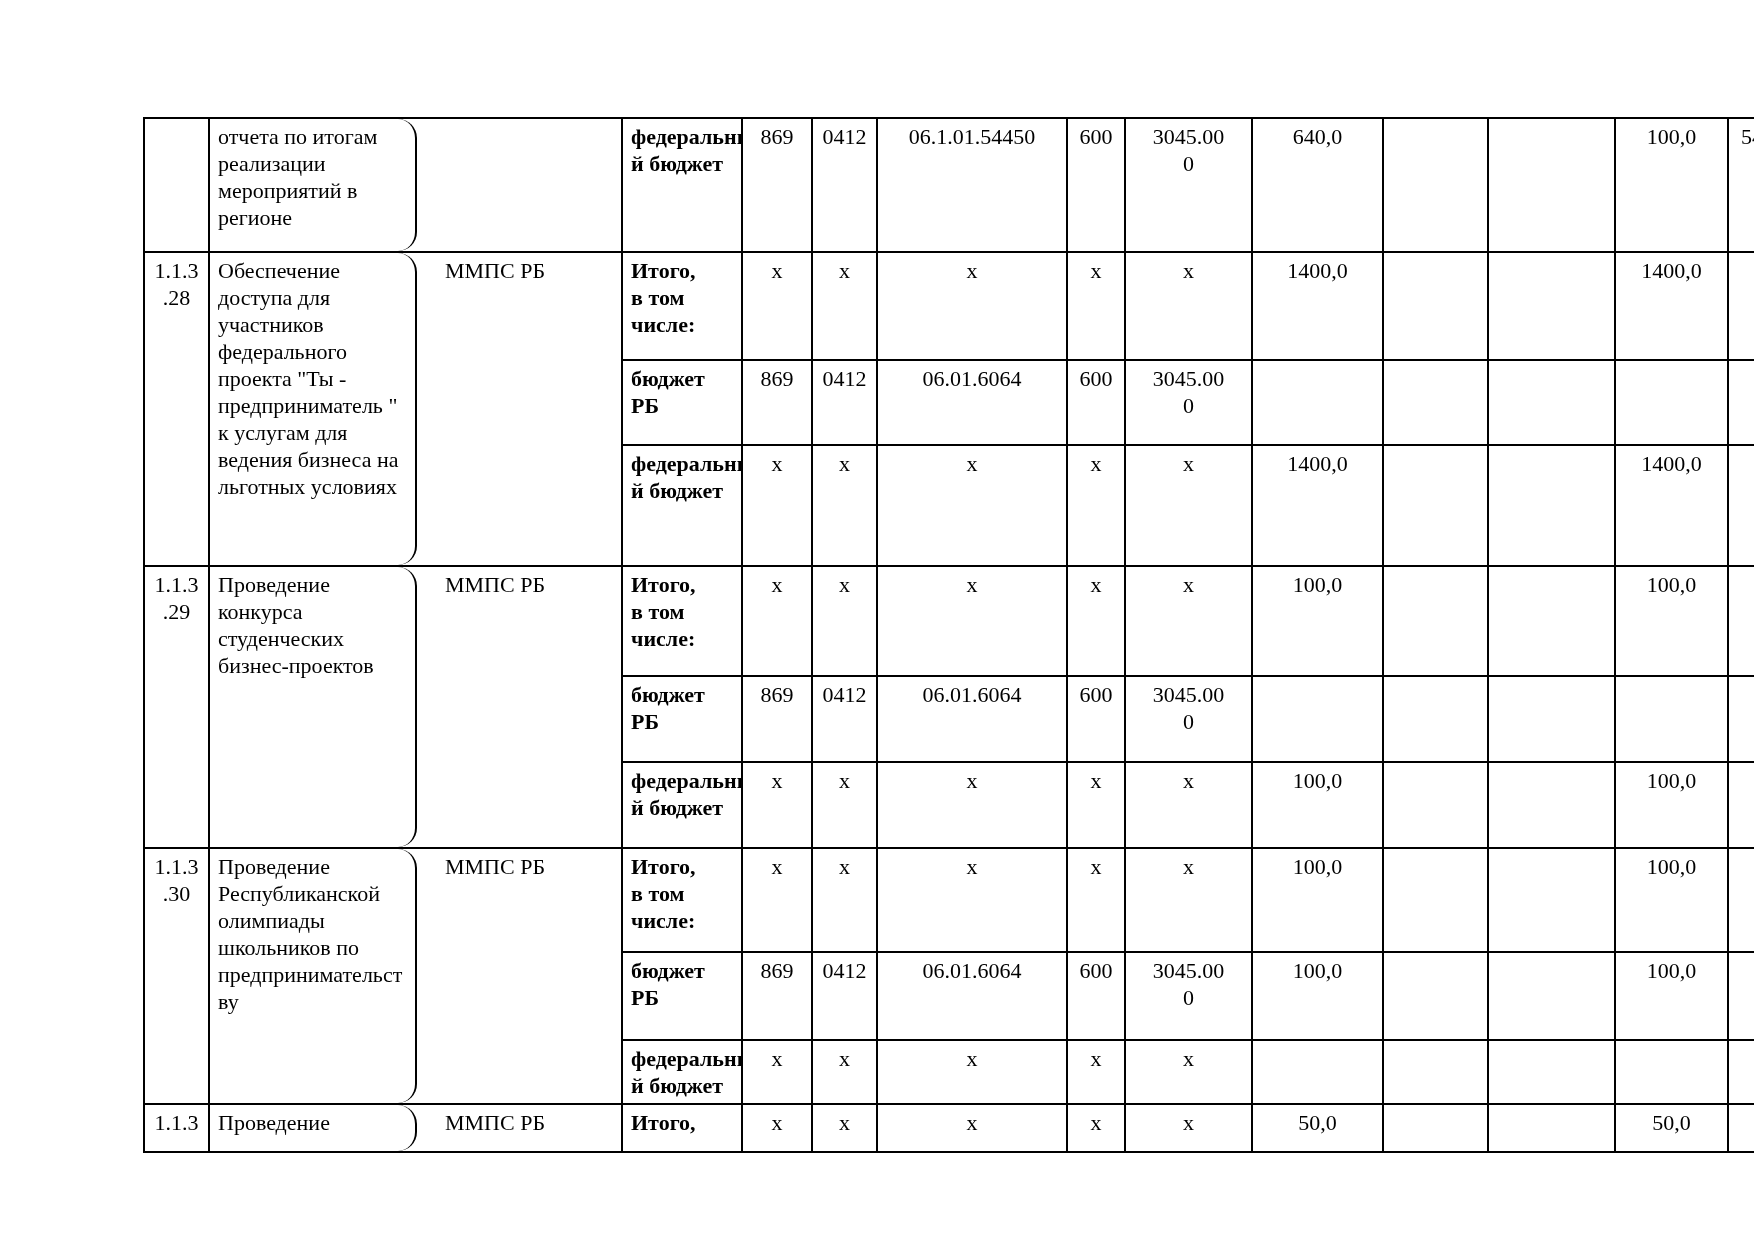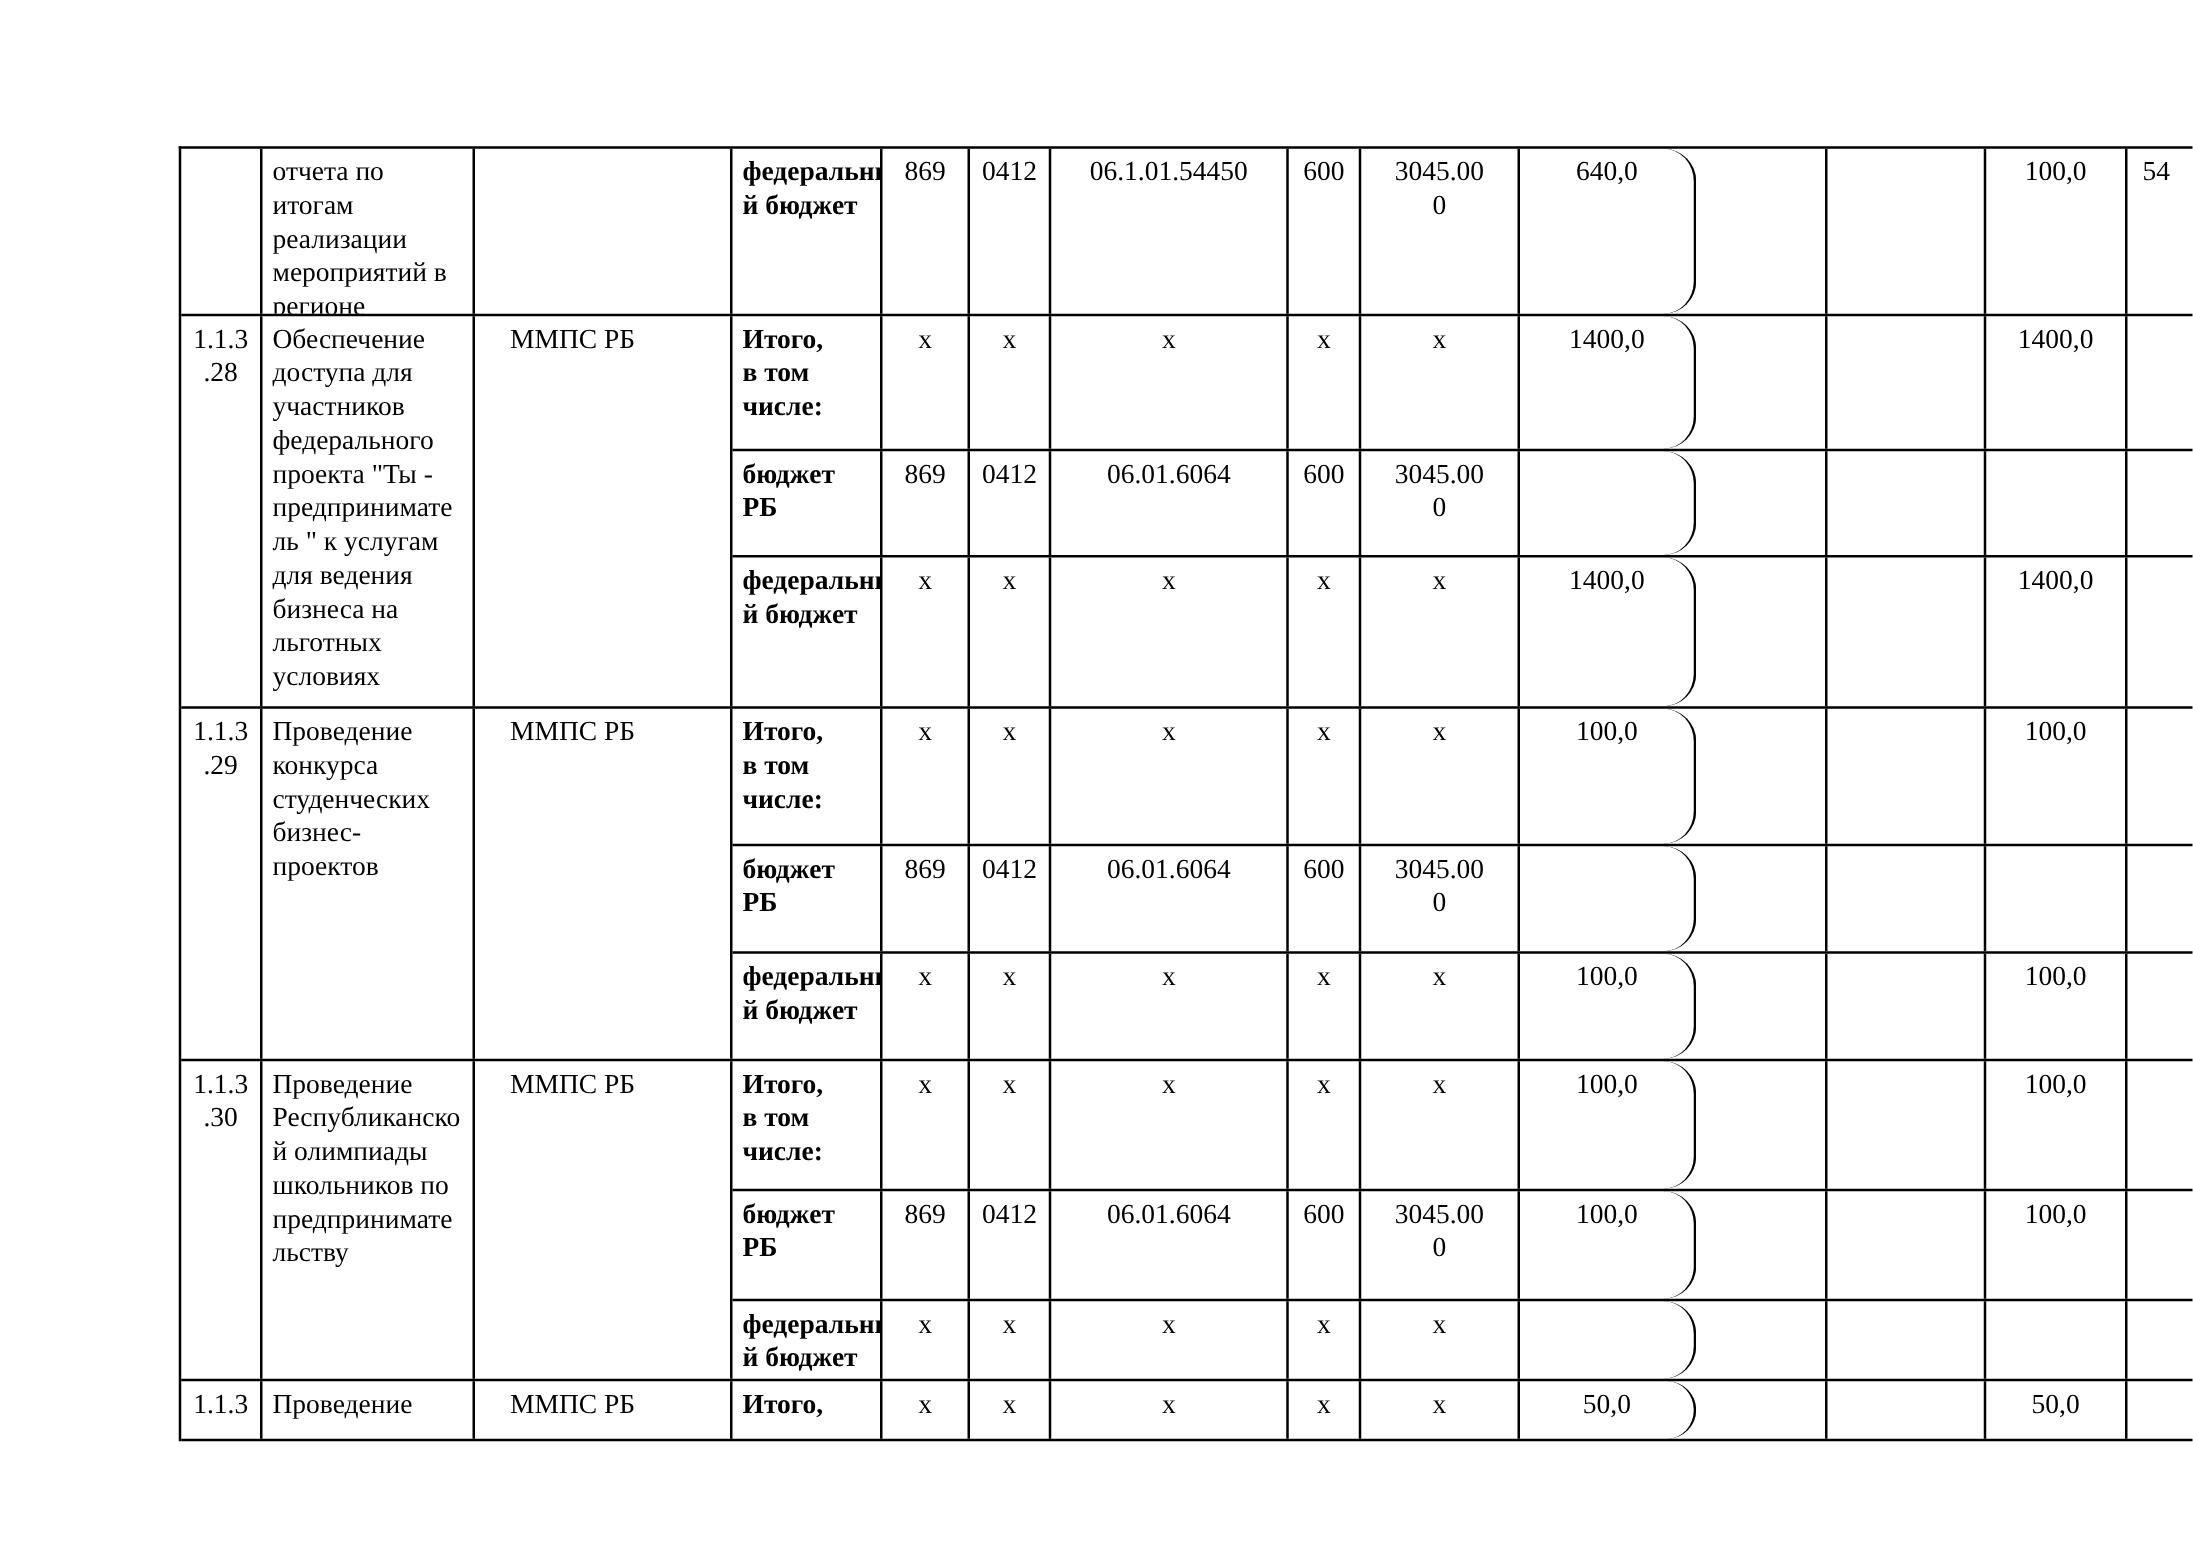--- a/index.html
+++ b/index.html
@@ -23,32 +23,32 @@
   }
   .row { display:flex; border-bottom:2px solid #000; }
   .cell {
     border-right:2px solid #000;
     overflow:hidden;
     white-space:pre-wrap;
     padding:4px 8px;
     flex:0 0 auto;
   }
   .c1  { width:65px;  text-align:center; padding:4px 2px; }
-  .c2  { width:170px; overflow-wrap:break-word; }
+  .c2  { width:207px; overflow-wrap:break-word;border-radius:19px; }
   .c3  { width:186px;margin-left:20px; }
   .subs { flex:1 1 auto; display:flex; flex-direction:column; }
   .sub  { display:flex; flex:0 0 auto; }
   .sub.hr { border-bottom:2px solid #000; }
   .c4  { width:120px;font-weight:bold; }
   .c5  { width:70px; }
   .c6  { width:65px; }
   .c7  { width:190px; }
   .c8  { width:58px; }
   .c9  { width:127px; }
-  .c10 { width:141px;border-radius:26px; }
+  .c10 { width:131px; }
   .c11 { width:105px; }
   .c12 { width:127px; }
   .c13 { width:113px; }
   .c14 { width:160px; }
   .num { text-align:center; padding:4px 2px; }
   .cut { text-align:left; padding:4px 4px 4px 12px; }
 </style>
 </head>
 <body>
 

